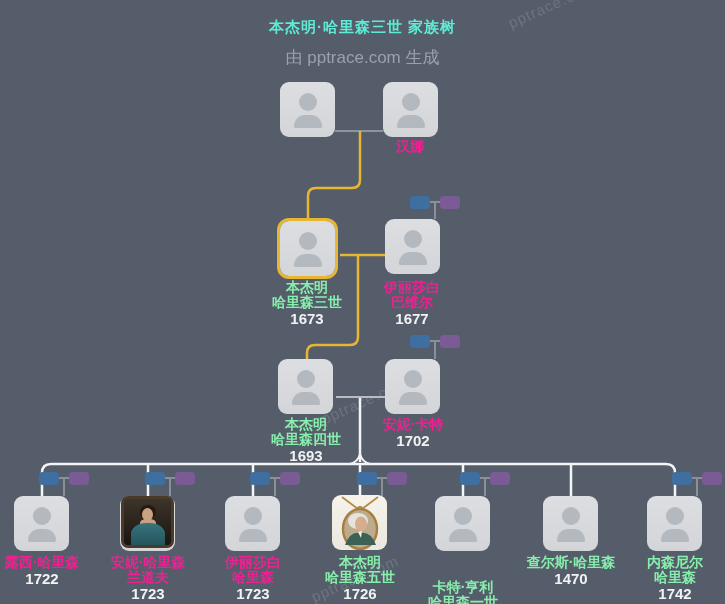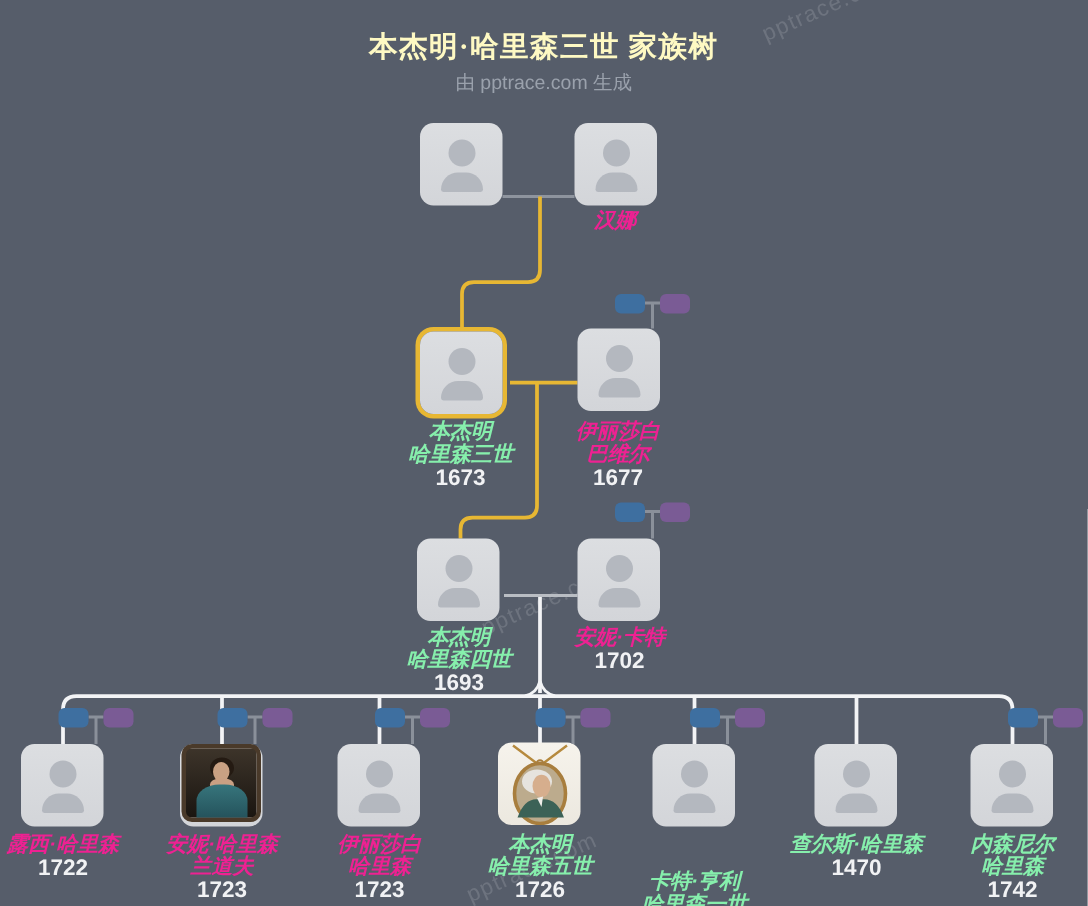--- a/index.html
+++ b/index.html
@@ -1,23 +1,23 @@
 <!DOCTYPE html>
 <html><head>
 <meta charset="utf-8">
 <style>
   html,body{margin:0;padding:0;}
   body{font-family:"Liberation Sans","DejaVu Sans",sans-serif;}
   .canvas{position:relative;width:725px;height:604px;background:#565d6a;overflow:hidden;}
 
   
   .title{position:absolute;left:0;top:18px;width:725px;text-align:center;
-         font-size:19px;font-weight:bold;color:#fef9c3;letter-spacing:1px;z-index:5;font-family:Liberation Serif, serif;}
+         font-size:15px;font-weight:bold;color:#5eead4;letter-spacing:1px;z-index:5;}
   .subtitle{position:absolute;left:0;top:46px;width:725px;text-align:center;
-         font-size:13px;color:#9aa1ac;z-index:5;}
+         font-size:17px;color:#9aa1ac;z-index:5;}
 
   
   .wm{position:absolute;color:rgba(255,255,255,0.14);font-size:15px;letter-spacing:1px;
       transform:rotate(-24deg);z-index:1;white-space:nowrap;}
 
   
   .wires{position:absolute;left:0;top:0;z-index:1;}
 
   
   .card{position:absolute;width:55px;height:55px;border-radius:9px;
@@ -42,21 +42,21 @@
   .badge{position:absolute;top:0;width:20px;height:13px;border-radius:4px;}
   .badge.bb{left:0;background:#3e6fa0;}
   .badge.bp{left:30px;background:#7a5b95;}
   .bg-h{position:absolute;left:20px;top:5px;width:10px;height:2px;background:#8a909a;}
   .bg-v{position:absolute;left:24px;top:6px;width:2px;height:18px;background:#8a909a;}
   .badges.short .bg-v{height:17px;}
 
   
   .label{position:absolute;width:130px;text-align:center;z-index:3;
          font-weight:bold;font-size:14px;line-height:15px;}
-  .label .name{white-space:pre-line;font-style:italic;}
+  .label .name{white-space:pre-line;}
   .label .year{color:#f1f2f4;font-size:15px;margin-top:1px;}
   .label.female .name{color:#ee2192;}
   .label.male .name{color:#86efac;}
 </style>
 </head>
 <body>
 
 <div class="canvas">
 
   <div class="title">本杰明·哈里森三世 家族树</div>

